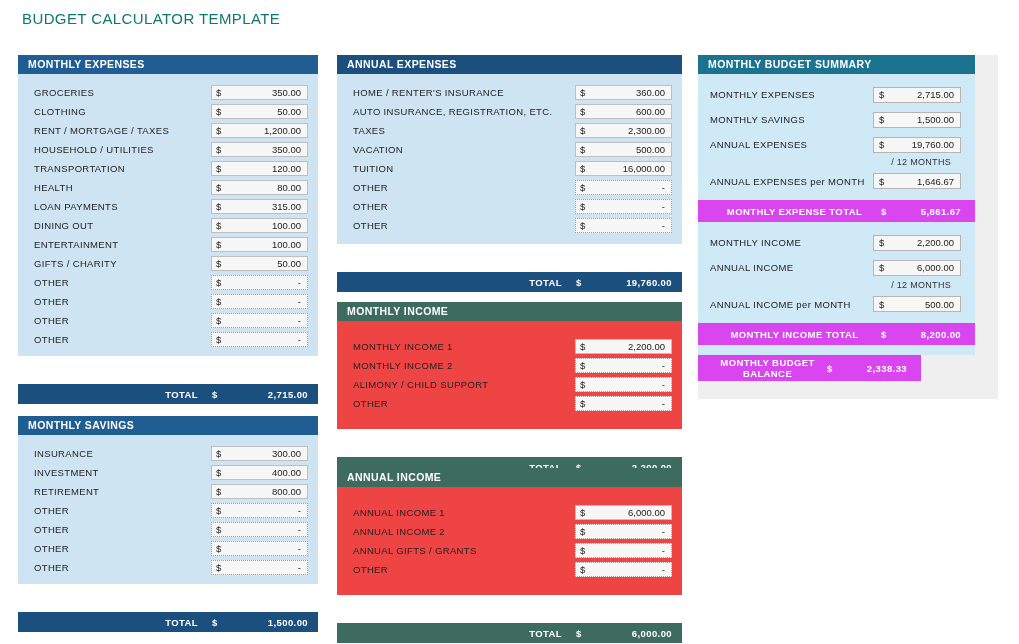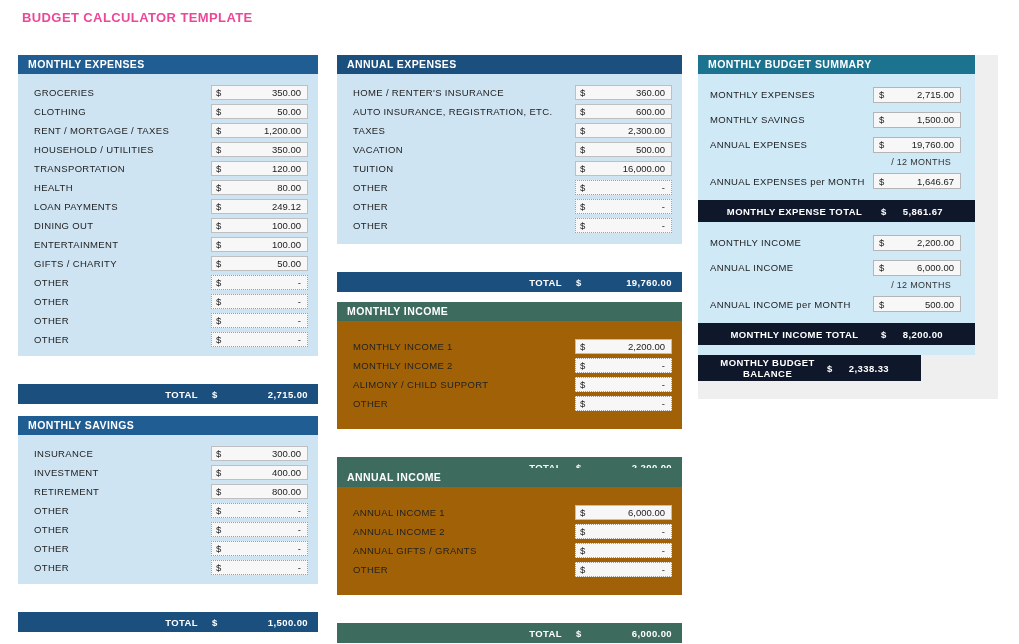--- a/index.html
+++ b/index.html
@@ -11,42 +11,42 @@
   }
   #page {
     position: relative;
     width: 1019px; height: 644px;
     overflow: hidden;
     background: #ffffff;
   }
   .page-title {
     position: absolute;
     left: 22px; top: 10px;
-    font-size: 13px;
-    font-weight: bold;
+    font-size: 15px;
+    font-weight: normal;
     letter-spacing: 0.4px;
-    color: #ec4899;
+    color: #0f766e;
   }
   
   .block { position: absolute; }
   .block-header {
     height: 19px;
     line-height: 19px;
     padding-left: 10px;
     font-size: 10.5px;
     font-weight: bold;
     letter-spacing: 0.4px;
     color: #ffffff;
   }
   .hdr-blue { background: #1f5d92; }
   .hdr-darkblue { background: #1b4f7e; }
   .hdr-green { background: #3d6b5e; }
   .hdr-teal { background: #1b7390; }
   .body-blue { background: #cfe4f3; }
-  .body-green { background: #a16207; }
+  .body-green { background: #ef4444; }
   .body-summary { background: #cfe9f7; }
 
   .row {
     display: flex;
     align-items: center;
     height: 19px;
     padding-left: 16px;
     padding-right: 10px;
   }
   .row-label {
@@ -125,25 +125,25 @@
     letter-spacing: 0.3px;
   }
   .sum-total {
     display: flex;
     align-items: center;
     height: 22px;
     color: #ffffff;
     font-size: 9.5px;
     font-weight: bold;
     letter-spacing: 0.4px;
-    background: #0f172a;
+    background: #d946ef;
   }
   .sum-total .st-label { flex: 1; text-align: center; padding-left: 10px; }
   .sum-total .st-cur { width: 20px; }
-  .sum-total .st-amt { width: 74px; text-align: right; padding-right: 32px; }
+  .sum-total .st-amt { width: 74px; text-align: right; padding-right: 14px; }
   .spacer { height: 8px; }
 </style>
 </head>
 <body>
 
 <div id="page">
 
   <div class="page-title">BUDGET CALCULATOR TEMPLATE</div>
 
   <div class="block" style="left:18px; top:55px; width:300px;">
@@ -189,21 +189,21 @@
         <div class="row-label">HEALTH</div>
         <div class="cell">
             <span class="cur">$</span>
             <span class="amt">80.00</span>
           </div>
       </div>
       <div class="row">
         <div class="row-label">LOAN PAYMENTS</div>
         <div class="cell">
             <span class="cur">$</span>
-            <span class="amt">249.12</span>
+            <span class="amt">315.00</span>
           </div>
       </div>
       <div class="row">
         <div class="row-label">DINING OUT</div>
         <div class="cell">
             <span class="cur">$</span>
             <span class="amt">100.00</span>
           </div>
       </div>
       <div class="row">

